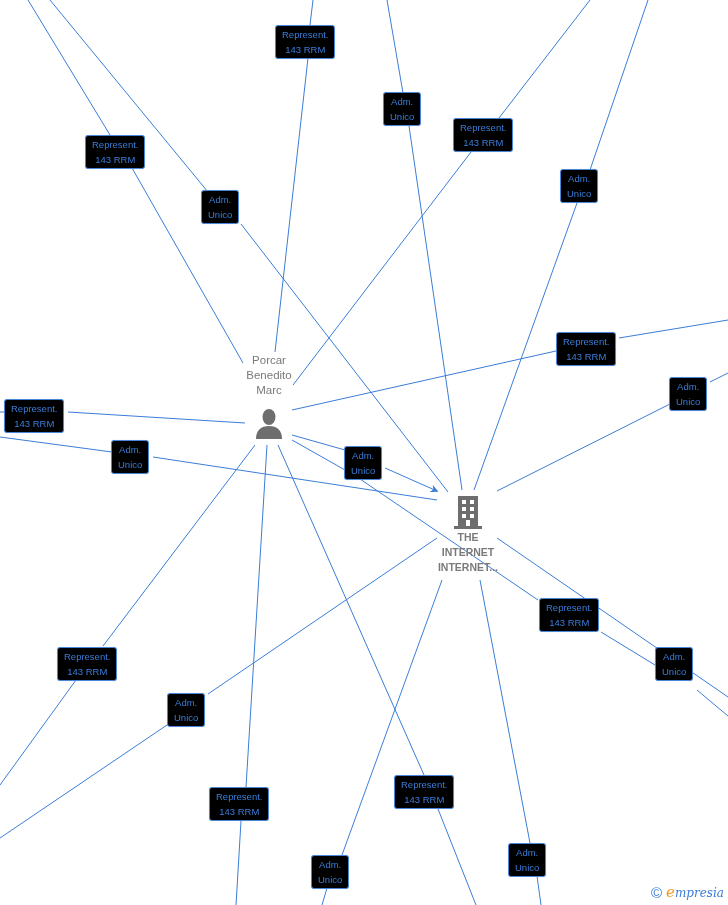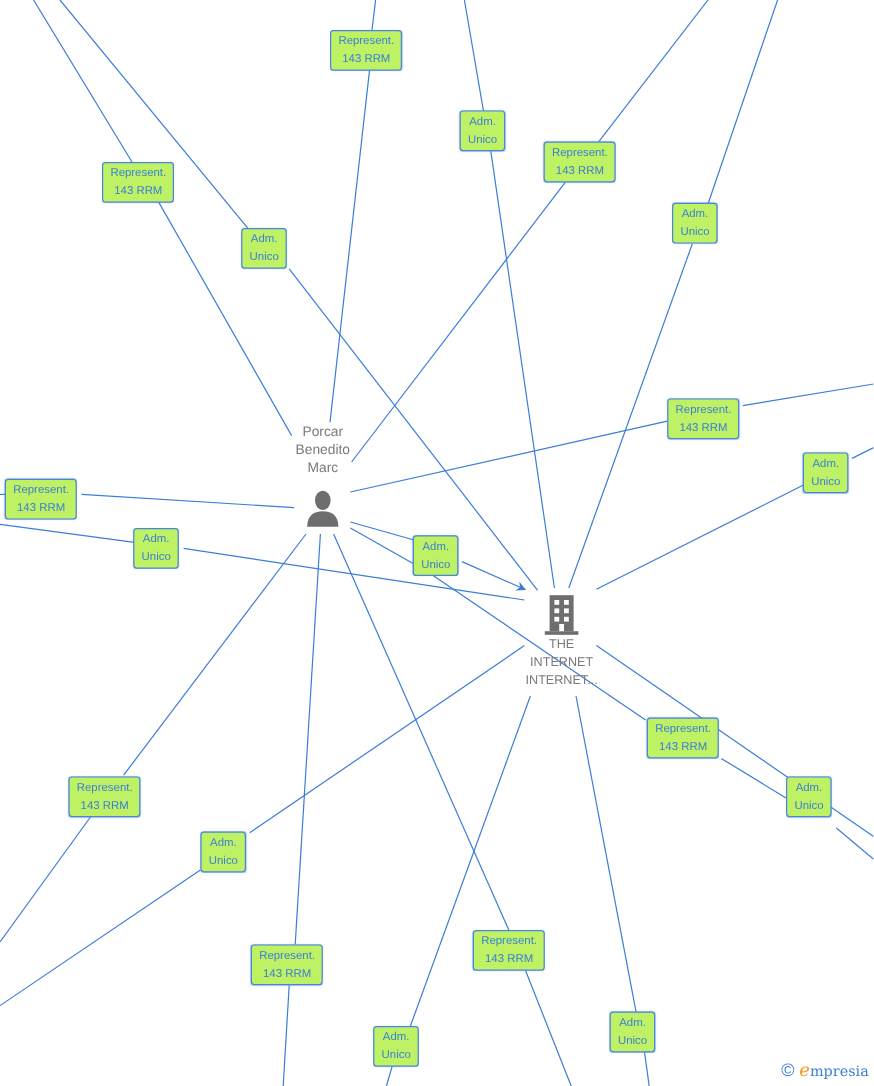--- a/index.html
+++ b/index.html
@@ -1,21 +1,21 @@
 <!DOCTYPE html>
 <html><head>
   <meta charset="utf-8">
   <style>
     html, body { margin: 0; padding: 0; background: #ffffff; }
     body { width: 728px; height: 905px; position: relative; overflow: hidden; font-family: "Liberation Sans", sans-serif; }
     #graph { position: absolute; left: 0; top: 0; width: 728px; height: 905px; }
     .edge { stroke: #3b7dd8; stroke-width: 1; fill: none; }
     .edge-label {
       position: absolute;
-      background: #bef264;
+      background: #000000;
       border: 1px solid #4a86d9;
       border-radius: 3px;
       box-shadow: 0 0 1px rgba(74,134,217,0.4);
       color: #3b7dd8;
       font-size: 9.5px;
       line-height: 15px;
       text-align: center;
       padding: 1px 6px;
       white-space: nowrap;
       cursor: pointer;
@@ -23,34 +23,34 @@
     .edge-label span { display: block; }
     .node {
       position: absolute;
       text-align: center;
       color: #7a7a7a;
       font-size: 11.5px;
       line-height: 15px;
       cursor: pointer;
     }
     .node-label span { display: block; }
-    .node-company-label { font-size: 10.5px; line-height: 15px; }
+    .node-company-label { font-size: 10.5px; line-height: 15px; font-weight: bold; }
     .icon { display: block; margin: 0 auto; }
     .watermark {
       position: absolute;
       right: 4px;
       bottom: 4px;
       font-size: 13px;
       color: #3b7dd8;
       display: flex;
       align-items: center;
       gap: 4px;
     }
     .watermark .copy { font-size: 15px; color: #3b7dd8; }
-    .watermark .brand { font-family: "DejaVu Serif", serif; color: #3b7dd8; font-size: 12px; }
+    .watermark .brand { font-family: "DejaVu Serif", serif; font-style: italic; color: #3b7dd8; font-size: 12px; }
     .watermark .brand-e { color: #f39a1e; font-size: 15px; font-style: italic; font-family: "DejaVu Serif", serif; }
   </style>
 </head>
 <body>
 
 <svg id="graph" width="728" height="905" viewBox="0 0 728 905" xmlns="http://www.w3.org/2000/svg">
   <defs>
     <marker id="arrow" viewBox="0 0 10 10" refX="8" refY="5" markerWidth="8" markerHeight="8" orient="auto-start-reverse">
       <path d="M0,0 L10,5 L0,10 L3,5 z" fill="#3b7dd8"></path>
     </marker>

